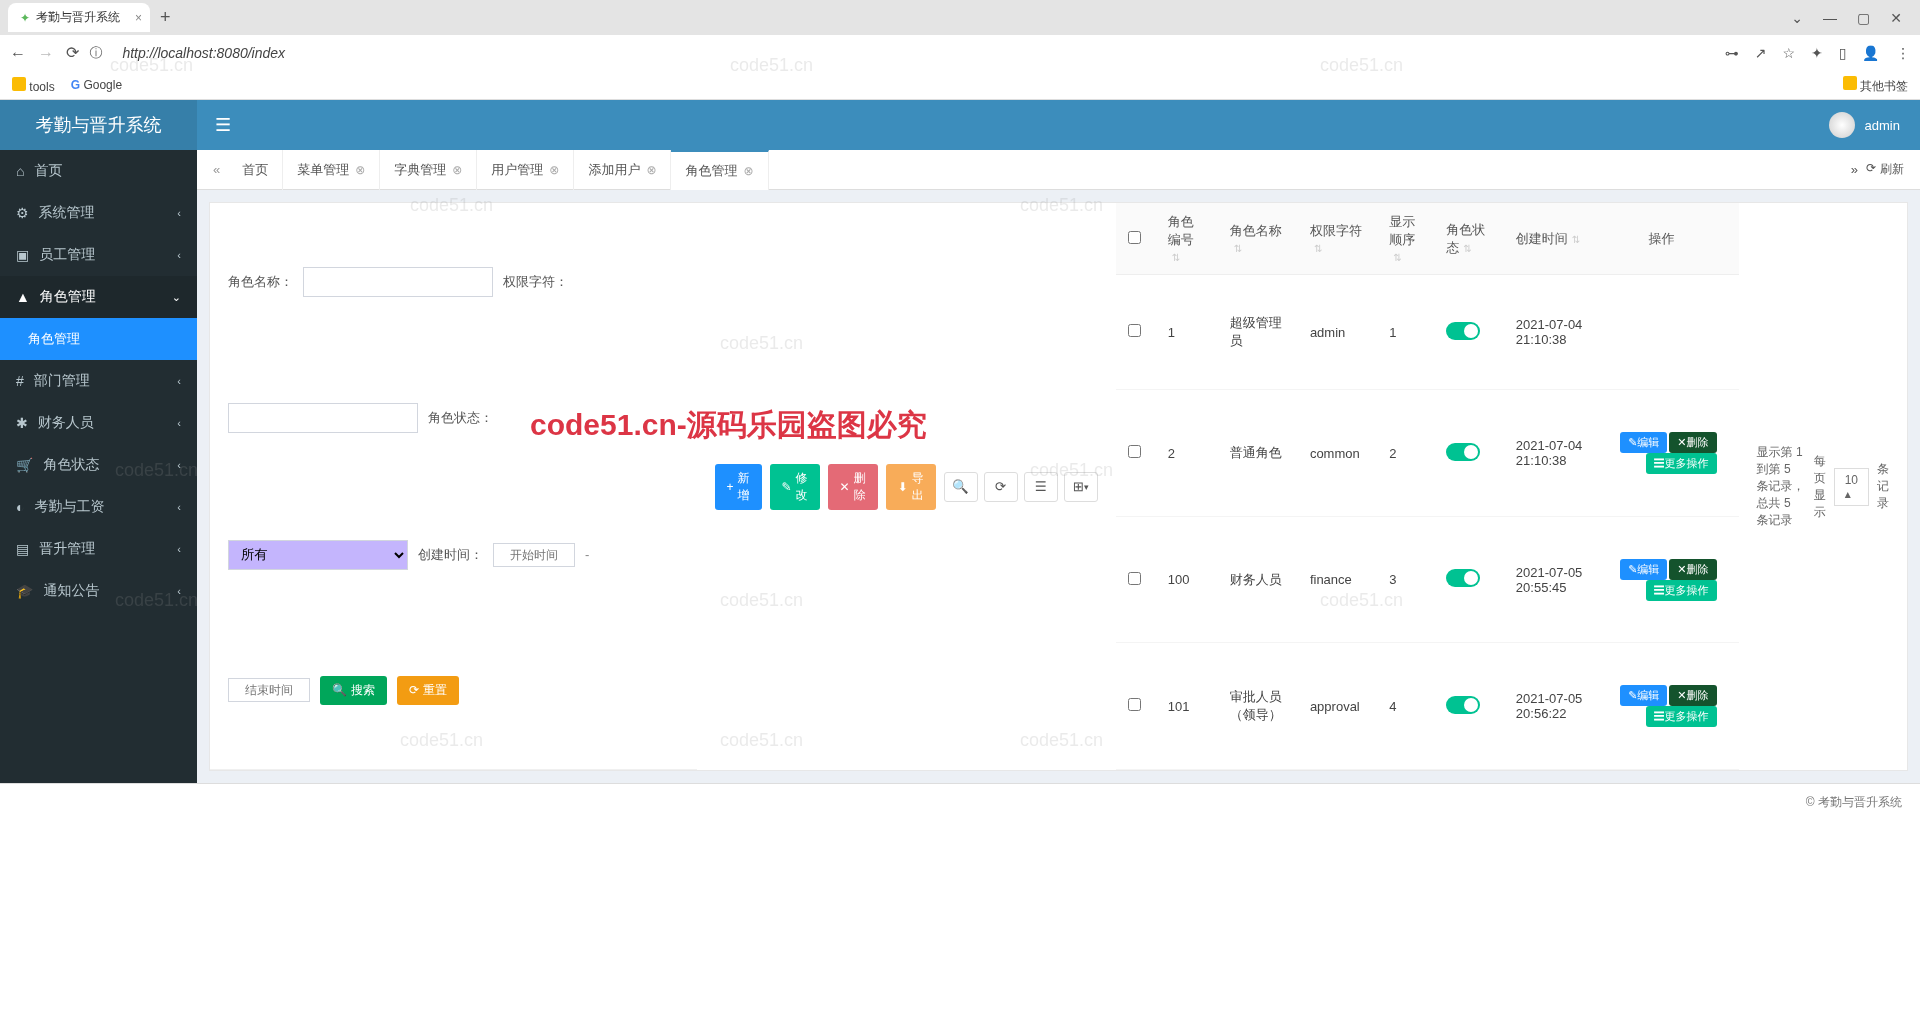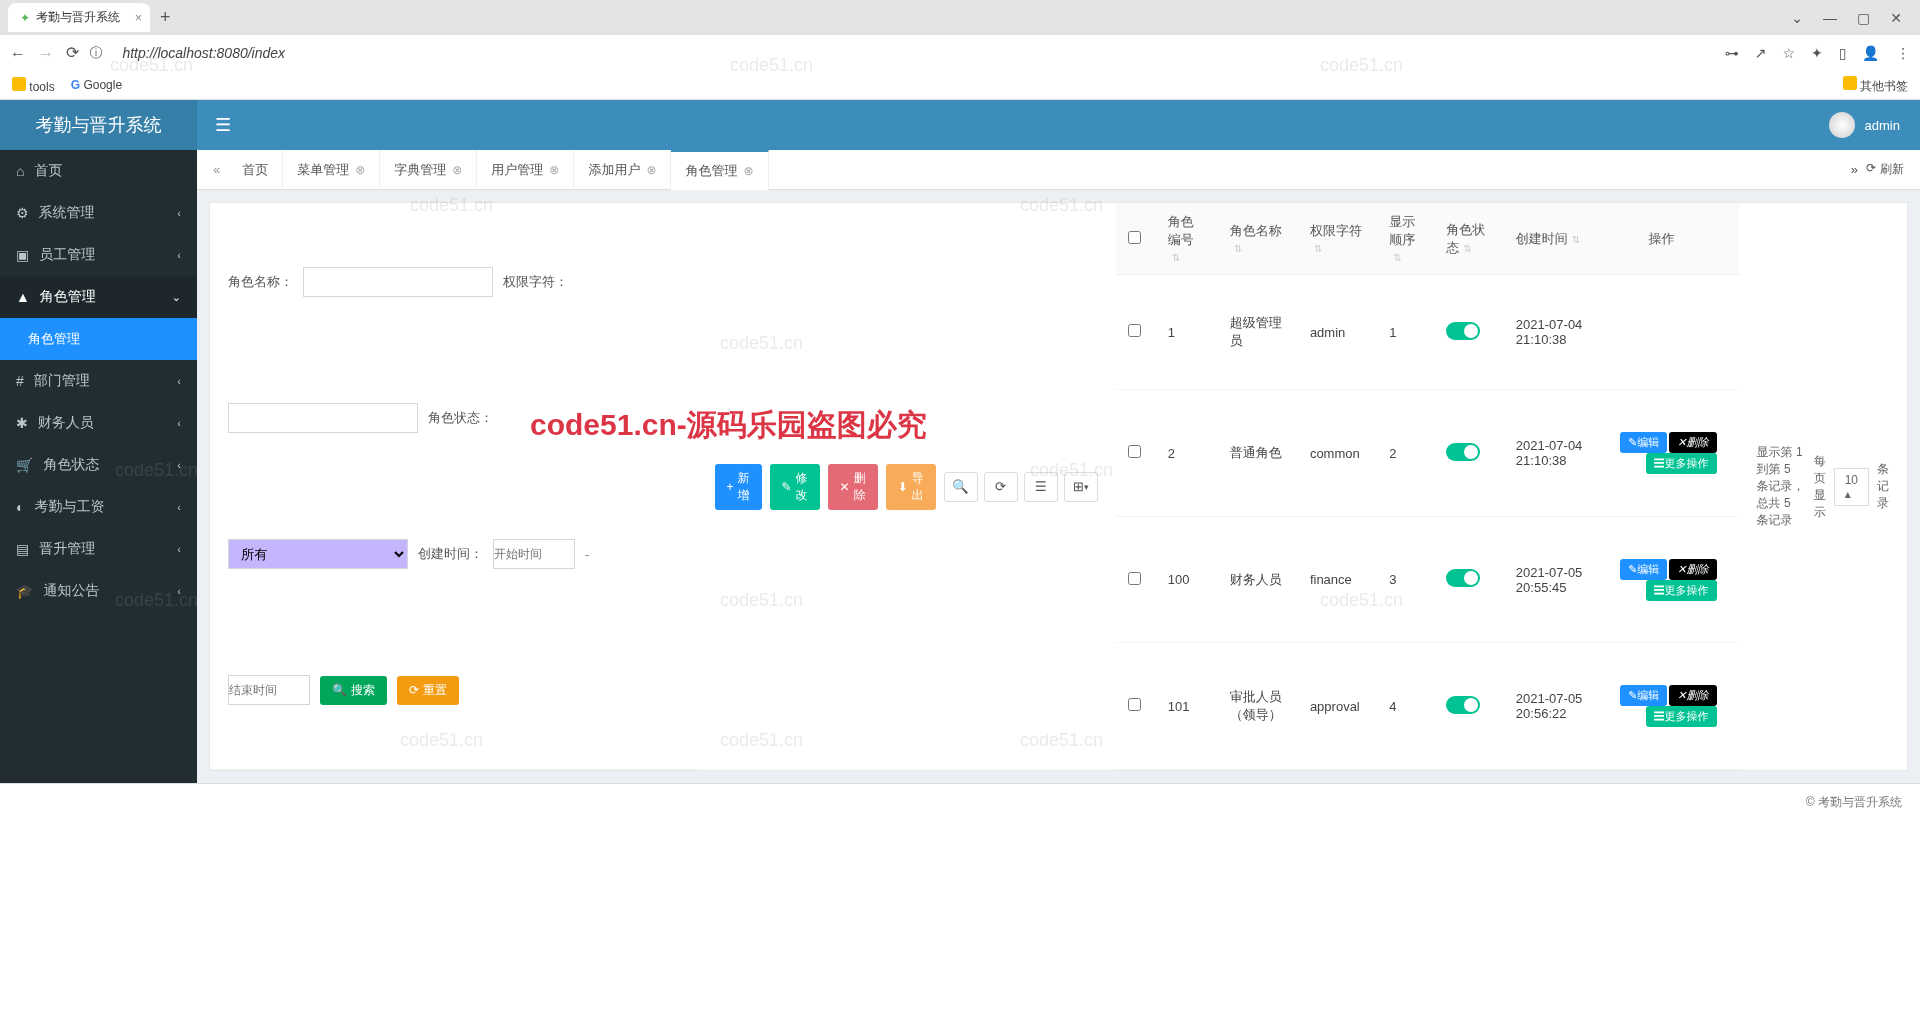--- a/index.html
+++ b/index.html
@@ -47,21 +47,21 @@
 .refresh-link { font-size: 12px; cursor: pointer; display: flex; gap: 4px; }
 
 .main-panel { margin: 12px; background: #fff; border: 1px solid #e7e7e7; flex: 1; display: flex; flex-direction: row; }
 
 .search-bar { padding: 16px 18px; display: flex; align-items: center; gap: 10px; flex-wrap: wrap; font-size: 13px; border-bottom: 1px solid #f0f0f0; }
 .search-label { color: #555; }
 .search-input { border: 1px solid #d2d6de; height: 30px; padding: 0 8px; background: #fff; }
 .search-input.w1 { width: 190px; }
 .search-input.w2 { width: 190px; }
 .search-select { border: 1px solid #d2d6de; height: 30px; padding: 0 8px; background: #c4b5fd; width: 180px; }
-.date-input { border: 1px solid #d2d6de; height: 30px; padding: 0 0; width: 82px; font-size: 12px; }
+.date-input { border: 1px solid #d2d6de; height: 24px; padding: 0 16px; width: 82px; font-size: 12px; }
 .dash { color: #888; }
 .btn { border: none; border-radius: 3px; padding: 6px 12px; color: #fff; cursor: pointer; font-size: 12px; display: inline-flex; gap: 4px; align-items: center; }
 .btn-teal { background: #00a65a; }
 .btn-orange { background: #f39c12; }
 
 .toolbar { padding: 12px 18px; display: flex; align-items: center; gap: 8px; }
 .btn-primary { background: #1e90ff; }
 .btn-success { background: #00c292; }
 .btn-danger { background: #e46a76; }
 .btn-warning { background: #f8ac59; }
@@ -69,21 +69,21 @@
 .icon-btn { width: 34px; height: 30px; border: 1px solid #ddd; background: #fff; cursor: pointer; display: flex; align-items: center; justify-content: center; color: #555; border-radius: 3px; }
 
 .data-table { width: 100%; border-collapse: collapse; font-size: 13px; }
 .data-table th { text-align: left; padding: 10px 12px; color: #555; font-weight: 500; border-bottom: 1px solid #eee; background: #fafafa; }
 .data-table td { padding: 12px; border-bottom: 1px solid #f4f4f4; color: #444; }
 .sort-icon { color: #ccc; font-size: 10px; margin-left: 4px; }
 .toggle { width: 34px; height: 18px; background: #00c292; border-radius: 9px; position: relative; display: inline-block; }
 .toggle::after { content: ''; width: 14px; height: 14px; background: #fff; border-radius: 50%; position: absolute; right: 2px; top: 2px; }
 .op-btn { border: none; border-radius: 3px; color: #fff; padding: 3px 8px; cursor: pointer; font-size: 11px; margin-right: 2px; }
 .op-edit { background: #1e90ff; }
-.op-del { background: #000000; font-style: italic; }
+.op-del { background: #14532d; }
 .op-more { background: #00c292; }
 
 .pagination { padding: 14px 18px; font-size: 12px; color: #666; display: flex; align-items: center; gap: 8px; }
 .page-select { border: 1px solid #ddd; padding: 4px 10px; background: #fff; cursor: pointer; }
 
 .footer { height: 40px; border-top: 1px solid #ddd; background: #fff; padding: 10px 18px; font-size: 12px; color: #777; text-align: right; }
 
 .watermark { position: absolute; color: rgba(150,150,150,0.2); font-size: 18px; pointer-events: none; }
 .big-wm { position: absolute; color: #dc3545; font-size: 30px; font-weight: bold; pointer-events: none; }
 

